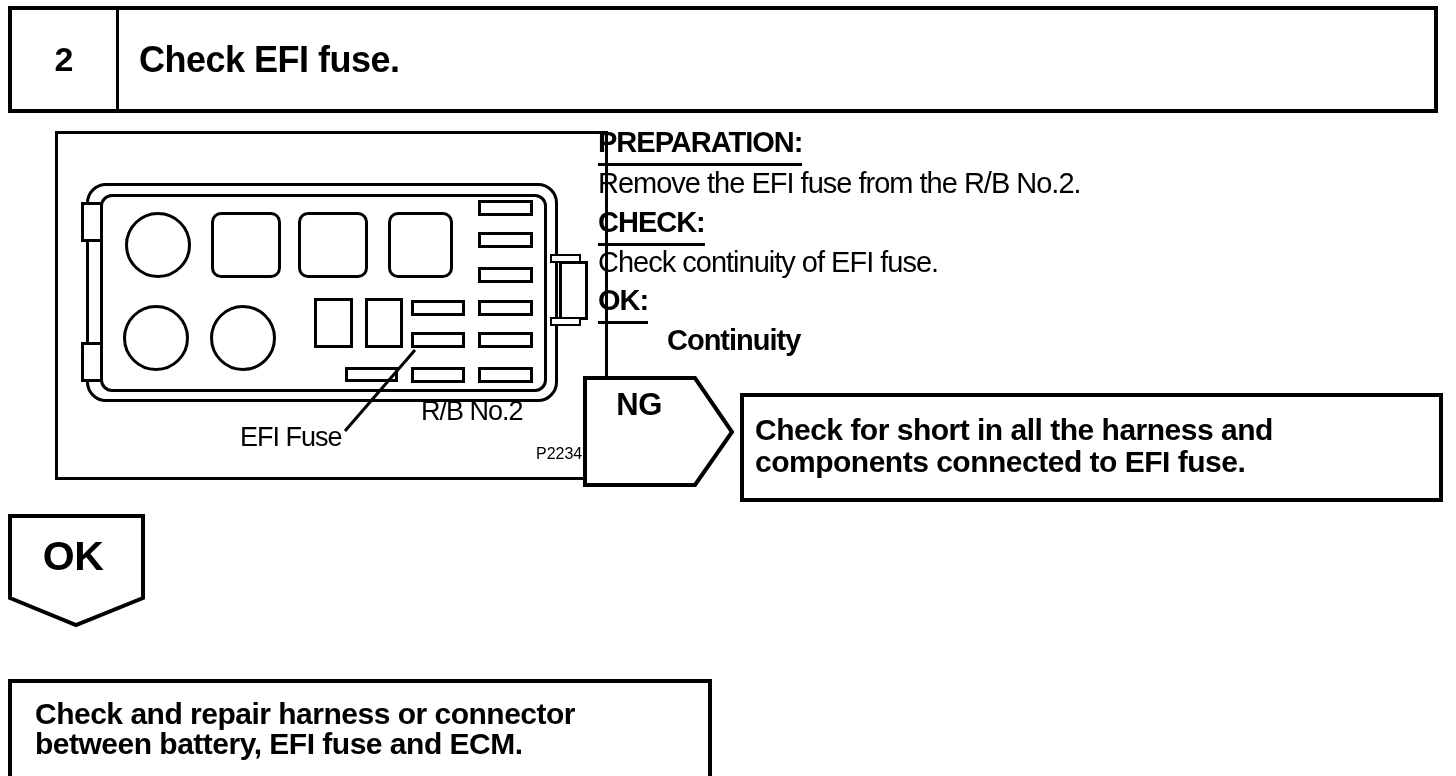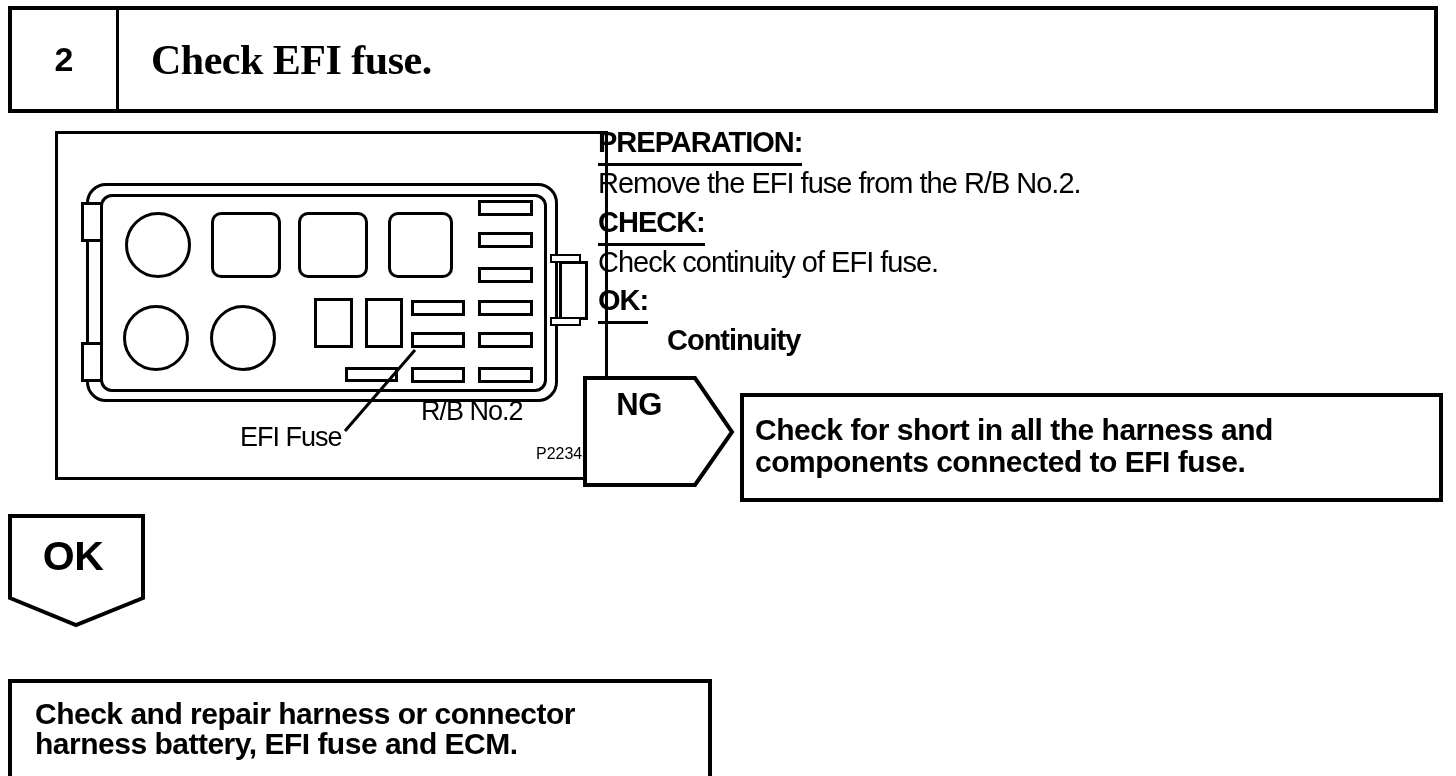--- a/index.html
+++ b/index.html
@@ -13,22 +13,22 @@
   .step-header {
     left:8px; top:6px; width:1430px; height:107px;
     border:4px solid #000; box-sizing:border-box; display:flex; background:#fff;
   }
   .step-num {
     width:104px; border-right:3px solid #000; display:flex;
     align-items:center; justify-content:center;
     font-weight:bold; font-size:34px;
   }
   .step-title {
-    flex:1; display:flex; align-items:center; padding-left:32px;
-    font-weight:bold; font-size:42px; letter-spacing:-0.5px;font-family:Liberation Serif, serif;
+    flex:1; display:flex; align-items:center; padding-left:20px;
+    font-weight:bold; font-size:36px; letter-spacing:-0.5px;
   }
 
   
   .diagram-frame {
     left:7px; top:131px; width:553px; height:349px;
     border:3px solid #000; box-sizing:border-box; background:#fff;margin-left:48px;
   }
   .shape { position:absolute; border:3px solid #000; background:#fff; box-sizing:border-box; }
   .r20 { border-radius:20px; }
   .r12 { border-radius:12px; }
@@ -135,16 +135,16 @@
     <span class="line">components connected to EFI fuse.</span>
   </div>
 
   <svg class="abs" style="left:8px; top:514px;" width="140" height="115">
     <polygon points="2,2 135,2 135,84 68,111 2,84" fill="#fff" stroke="#000" stroke-width="4"></polygon>
   </svg>
   <div class="badge-text" style="left:8px; top:514px; width:140px; height:85px; padding-right:10px; font-size:41px;">OK</div>
 
   <div class="action-box result-box">
     <span class="line">Check and repair harness or connector</span>
-    <span class="line">harness battery, EFI fuse and ECM.</span>
+    <span class="line">between battery, EFI fuse and ECM.</span>
   </div>
 
 </div>
 
 </body></html>

